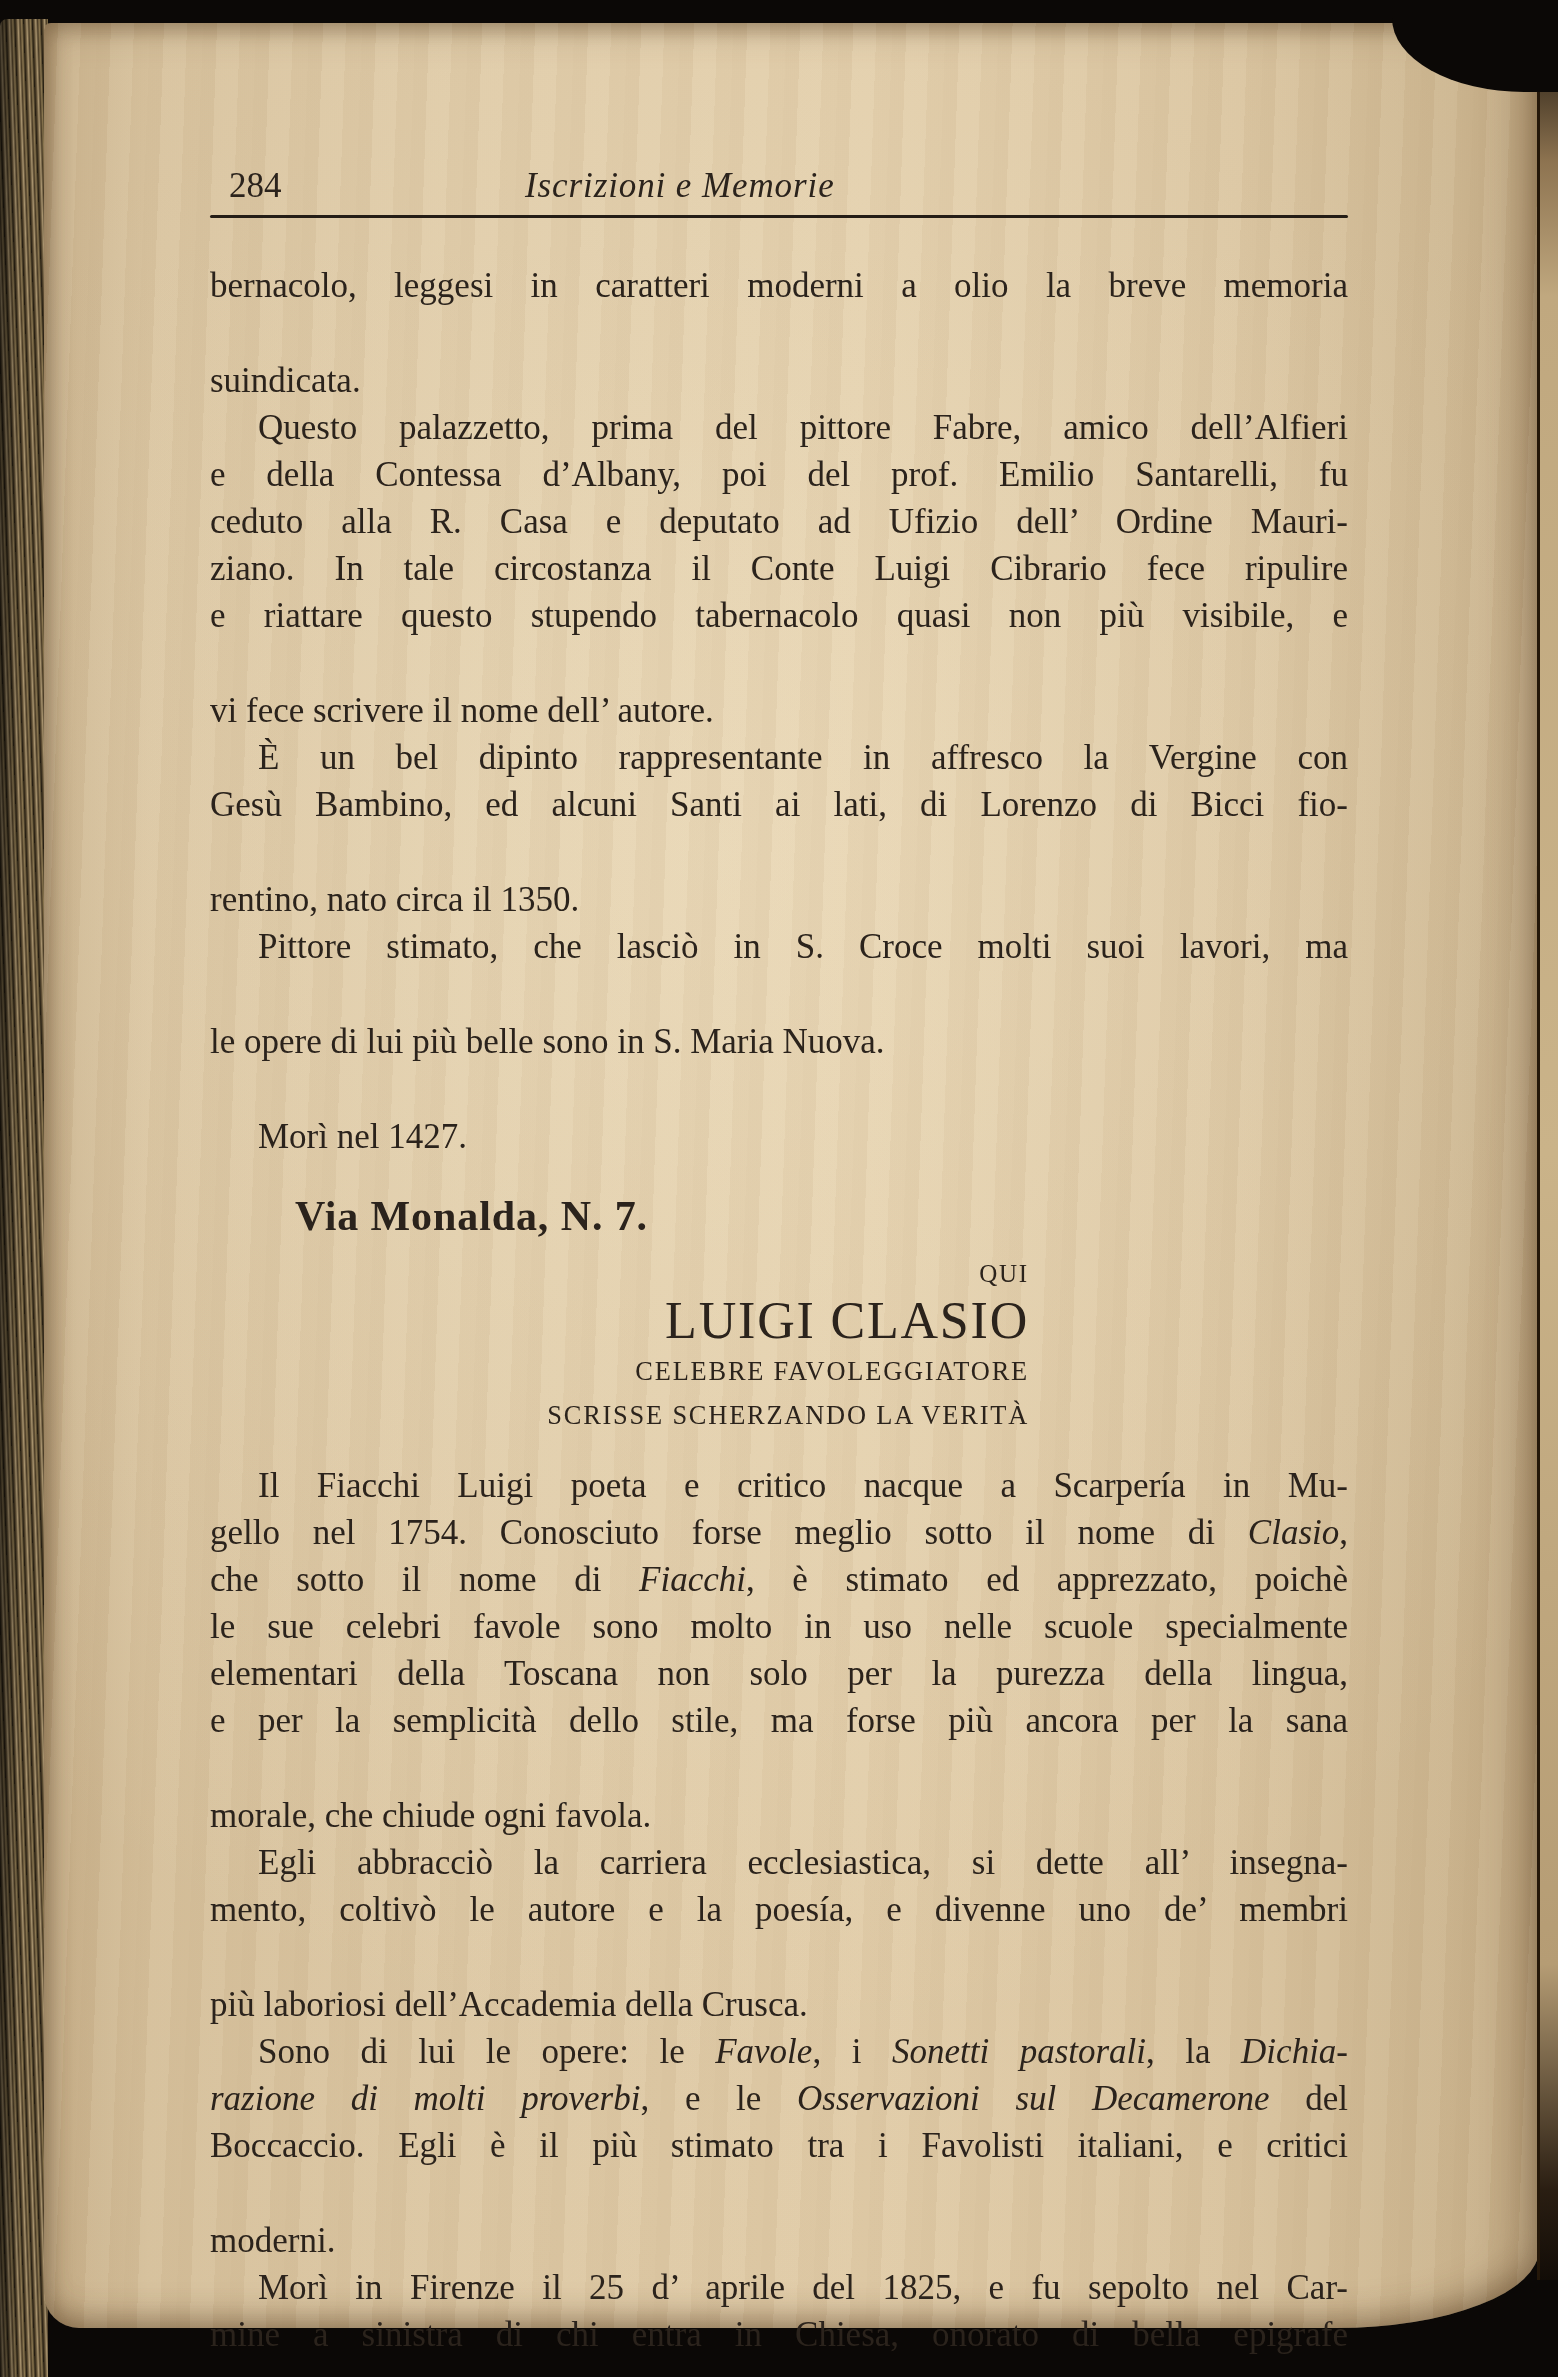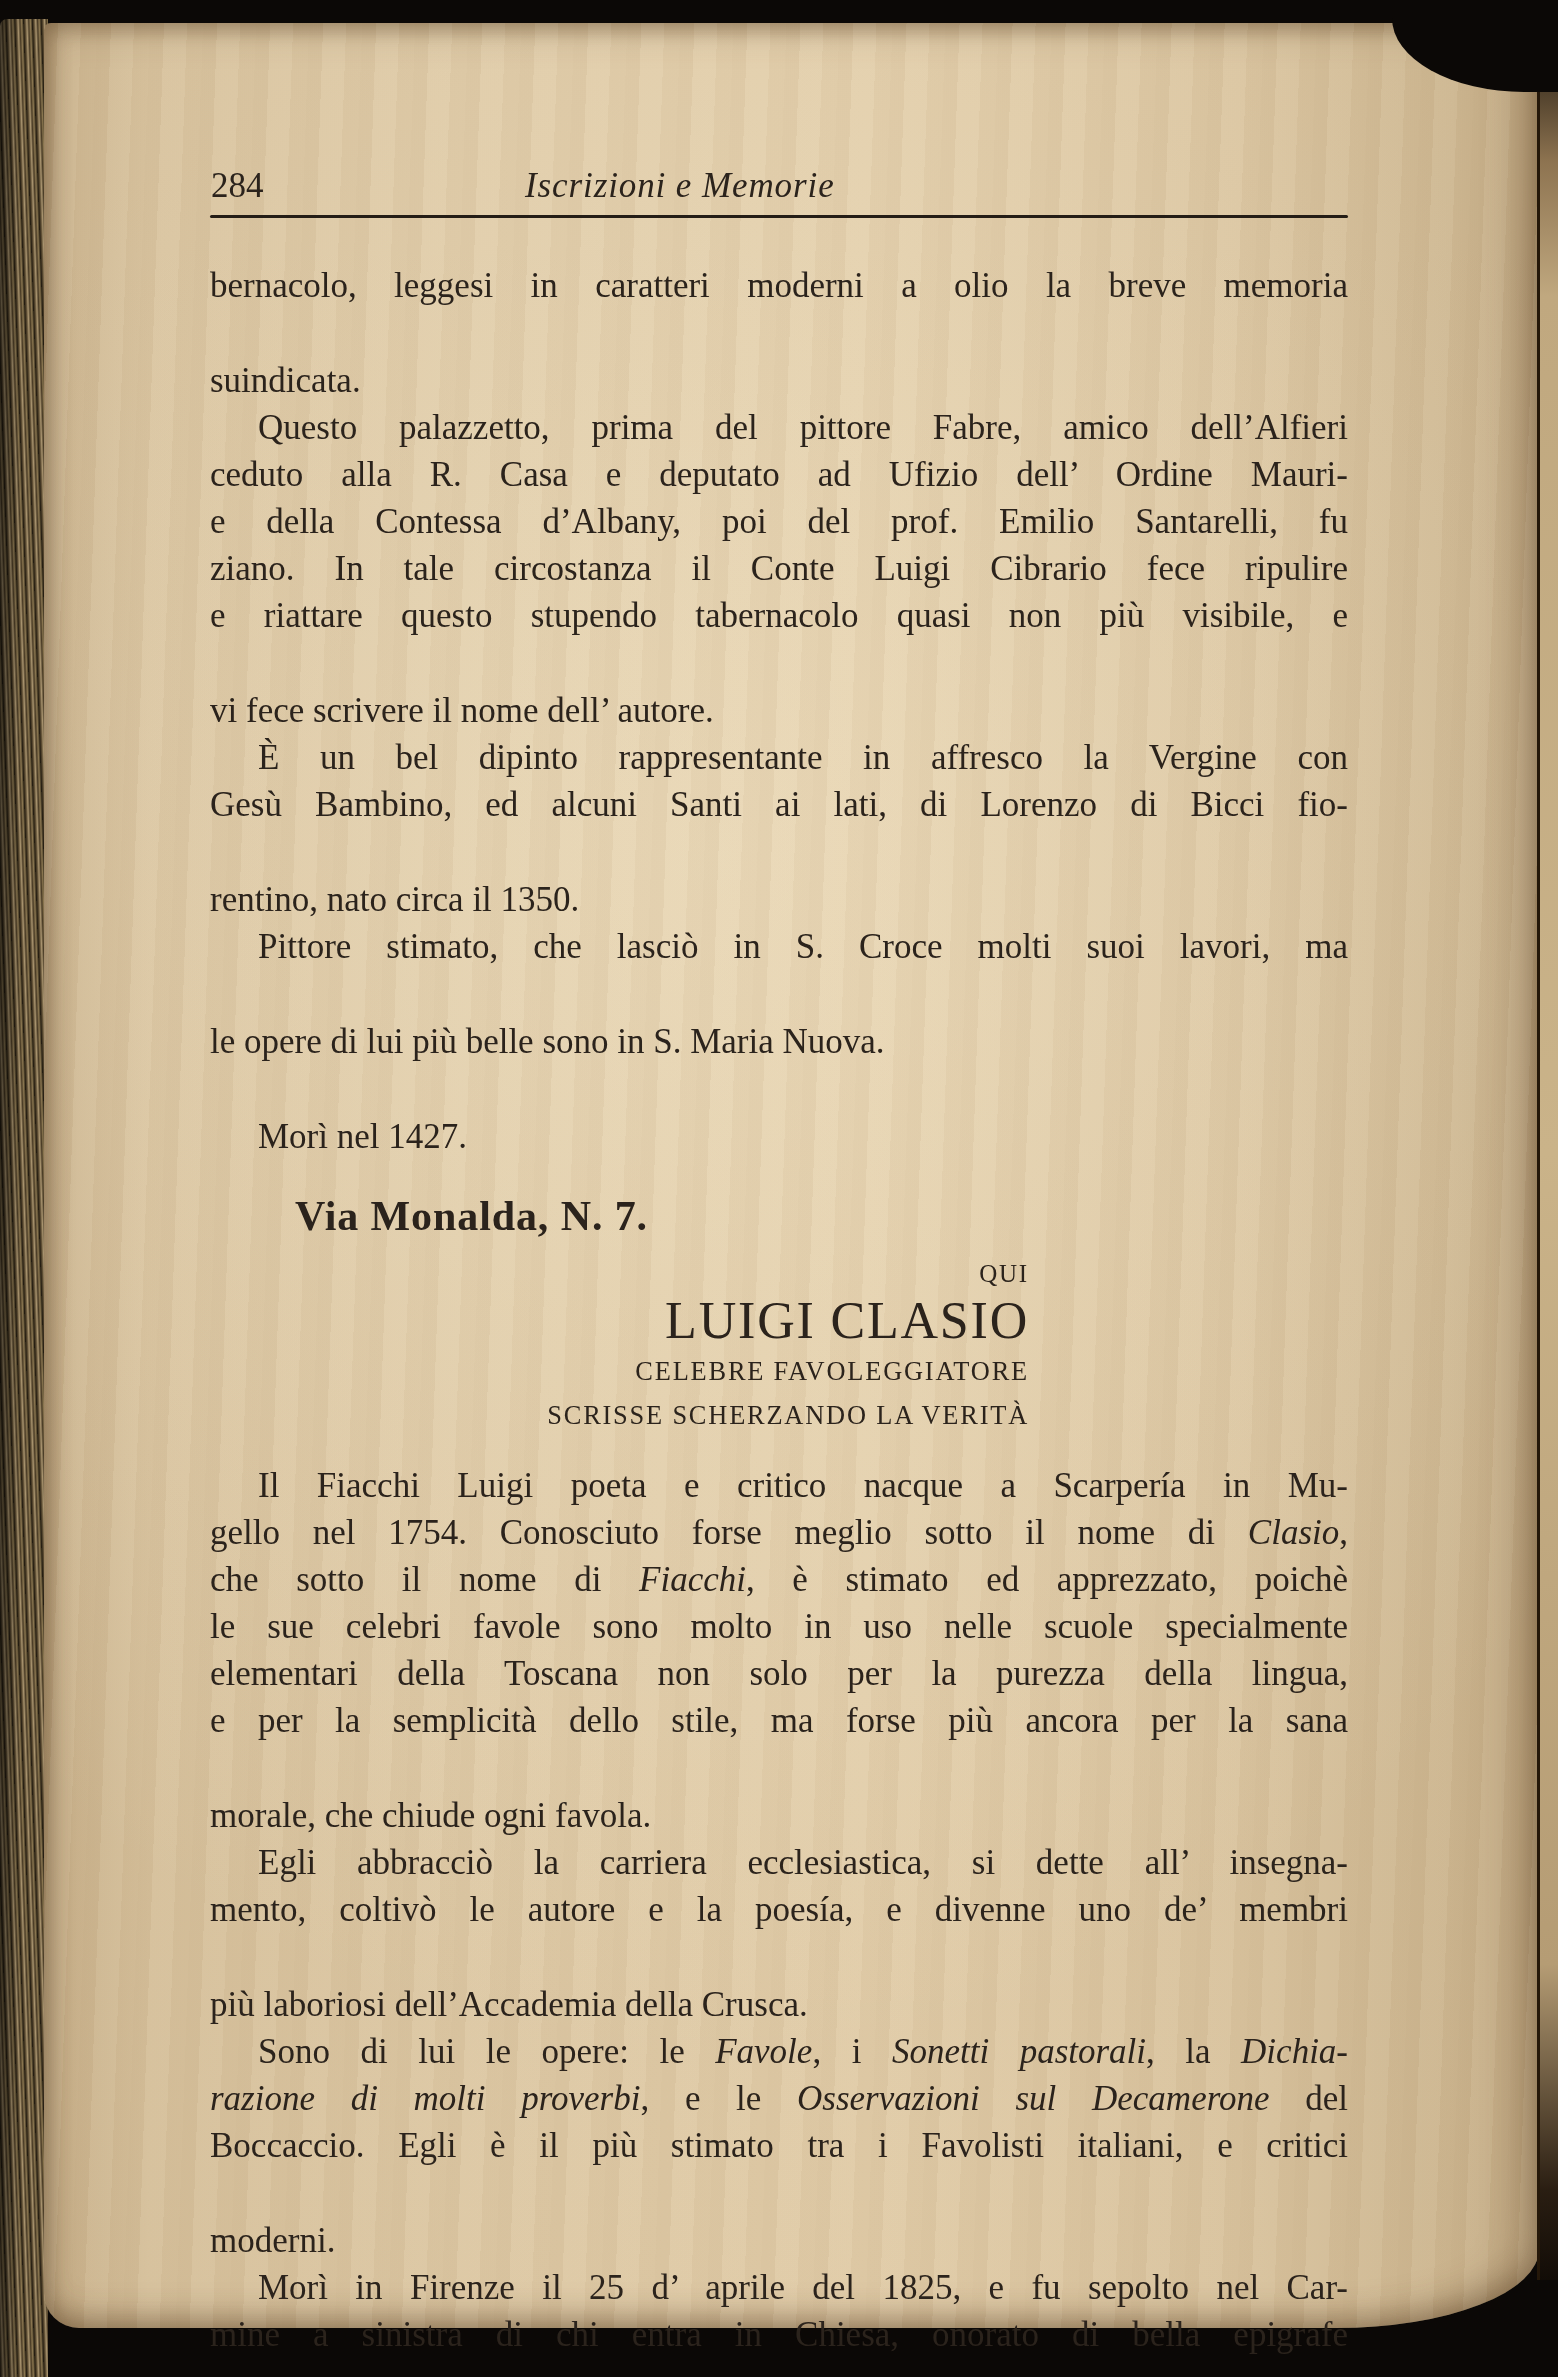--- a/index.html
+++ b/index.html
@@ -68,21 +68,21 @@
   
   .text-column {
     position: absolute; left: 166px; top: 0; width: 1138px;
     color: #2b231c;
     font-size: 35px;
     line-height: 47px;
     z-index: 4;
   }
 
   .page-header { position: relative; height: 44px; margin-top: 139px; font-size: 35px; }
-  .page-number  { position: absolute; left: 1px;  top: 0; }
+  .page-number  { position: absolute; left: 19px;  top: 0; }
   .running-title{ position: absolute; left: 315px; top: 0; font-style: italic; letter-spacing: 0.9px; }
 
   .header-rule { margin-top: 8.8px; height: 3.5px; background: #241d16; border-radius: 1.8px; }
 
   .body-block-1 { margin-top: 44px; }
   .body-block-2 { margin-top: 25px; }
 
   .para { margin: 0; }
   .line { text-align: justify; text-align-last: justify; }
   .line.last { text-align-last: left; margin-top: 48px; }
@@ -119,22 +119,22 @@
 
       <div class="header-rule"></div>
 
       <div class="body-block-1" id="block1">
           <div class="para">
             <div class="line"><span>bernacolo, leggesi in caratteri moderni a olio la breve memoria</span></div>
             <div class="line last"><span>suindicata.</span></div>
           </div>
           <div class="para">
             <div class="line indent"><span>Questo palazzetto, prima del pittore Fabre, amico dell’Alfieri</span></div>
+            <div class="line"><span>e della Contessa d’Albany, poi del prof. Emilio Santarelli, fu</span></div>
             <div class="line"><span>ceduto alla R. Casa e deputato ad Ufizio dell’ Ordine Mauri-</span></div>
-            <div class="line"><span>e della Contessa d’Albany, poi del prof. Emilio Santarelli, fu</span></div>
             <div class="line"><span>ziano. In tale circostanza il Conte Luigi Cibrario fece ripulire</span></div>
             <div class="line"><span>e riattare questo stupendo tabernacolo quasi non più visibile, e</span></div>
             <div class="line last"><span>vi fece scrivere il nome dell’ autore.</span></div>
           </div>
           <div class="para">
             <div class="line indent"><span>È un bel dipinto rappresentante in affresco la Vergine con</span></div>
             <div class="line"><span>Gesù Bambino, ed alcuni Santi ai lati, di Lorenzo di Bicci fio-</span></div>
             <div class="line last"><span>rentino, nato circa il 1350.</span></div>
           </div>
           <div class="para">

